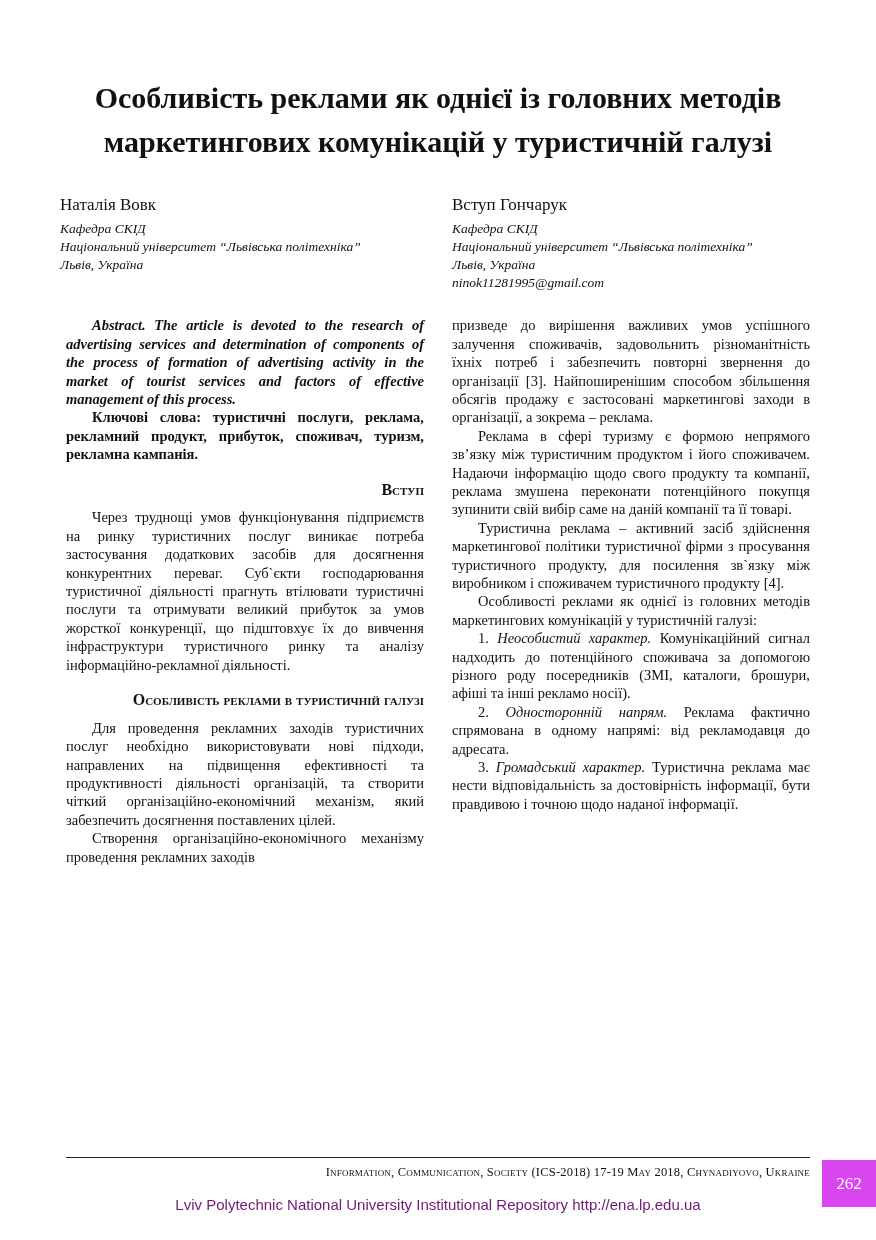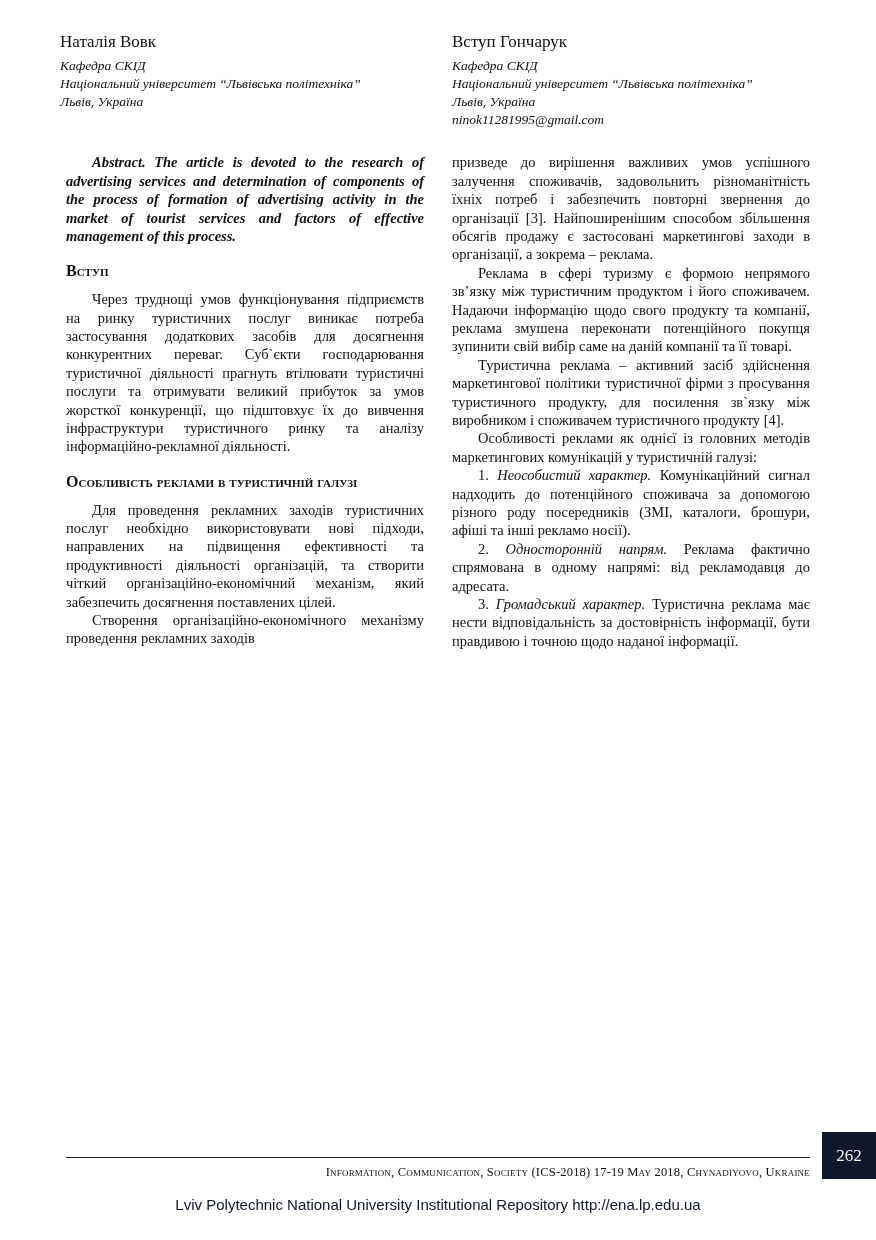--- a/index.html
+++ b/index.html
@@ -41,21 +41,21 @@
     font-size:14.5px;
     line-height:1.27;
     text-align:justify;
     font-family:Liberation Serif, serif;
   }
   .col p { margin:0; }
   .indent { text-indent:26px; }
   .abstract { font-weight:bold; font-style:italic; }
   .keywords { font-weight:bold; margin-top:14px; }
   .heading {
-    text-align:left;
+    text-align:right;
     text-indent:0;
     font-weight:bold;
     font-variant:small-caps;
     font-size:16px;
     line-height:1.3;
     margin:16px 0 8px 0;
   }
   .term { font-style:italic; }
   .footer-rule {
     position:absolute;
@@ -65,43 +65,44 @@
   .footer-conf {
     position:absolute;
     left:66px; right:66px; top:1165px;
     text-align:right;
     font-variant:small-caps;
     font-size:12.5px;
     letter-spacing:0.2px;
   }
   .page-num-box {
     position:absolute;
-    top:1132px; right:0;
+    top:1160px; right:0;
     width:54px; height:47px;
-    background:#0f172a;
+    background:#d946ef;
     color:#ffffff;
     display:flex;
     align-items:center;
     justify-content:center;
     font-size:17px;
   }
   .repository {
     position:absolute;
     left:0; right:0; top:1196px;
     text-align:center;
     font-family:"Liberation Sans", sans-serif;
     font-size:15px;
-    color:#0f172a;
+    color:#701a75;
   }
 </style>
 </head>
 <body>
 
 <div class="page">
 
+  <h1 class="title">Особливість реклами як однієї із головних методів маркетингових комунікацій у туристичній галузі</h1>
 
   <div class="authors">
     <div class="author">
       <div class="author-name">Наталія Вовк</div>
       <div class="author-line">Кафедра СКІД</div>
       <div class="author-line">Національний університет “Львівська політехніка”</div>
       <div class="author-line">Львів, Україна</div>
     </div>
     <div class="author">
       <div class="author-name">Вступ Гончарук</div>
@@ -109,20 +110,21 @@
       <div class="author-line">Національний університет “Львівська політехніка”</div>
       <div class="author-line">Львів, Україна</div>
       <div class="author-line">ninok11281995@gmail.com</div>
     </div>
   </div>
 
   <div class="body-cols">
 
     <div class="col">
       <p class="abstract indent">Abstract. The article is devoted to the research of advertising services and determination of components of the process of formation of advertising activity in the market of tourist services and factors of effective management of this process.</p>
+      <p class="keywords indent">Ключові слова: туристичні послуги, реклама, рекламний продукт, прибуток, споживач, туризм, рекламна кампанія.</p>
       <h2 class="heading">Вступ</h2>
       <p class="indent">Через труднощі умов функціонування підприємств на ринку туристичних послуг виникає потреба застосування додаткових засобів для досягнення конкурентних переваг. Суб`єкти господарювання туристичної діяльності прагнуть втілювати туристичні послуги та отримувати великий прибуток за умов жорсткої конкуренції, що підштовхує їх до вивчення інфраструктури туристичного ринку та аналізу інформаційно-рекламної діяльності.</p>
       <h2 class="heading">Особливість реклами в туристичній галузі</h2>
       <p class="indent">Для проведення рекламних заходів туристичних послуг необхідно використовувати нові підходи, направлених на підвищення ефективності та продуктивності діяльності організацій, та створити чіткий організаційно-економічний механізм, який забезпечить досягнення поставлених цілей.</p>
       <p class="indent">Створення організаційно-економічного механізму проведення рекламних заходів</p>
     </div>
 
     <div class="col">
       <p>призведе до вирішення важливих умов успішного залучення споживачів, задовольнить різноманітність їхніх потреб і забезпечить повторні звернення до організації [3]. Найпоширенішим способом збільшення обсягів продажу є застосовані маркетингові заходи в організації, а зокрема – реклама.</p>
       <p class="indent">Реклама в сфері туризму є формою непрямого зв’язку між туристичним продуктом і його споживачем. Надаючи інформацію щодо свого продукту та компанії, реклама змушена переконати потенційного покупця зупинити свій вибір саме на даній компанії та її товарі.</p>

